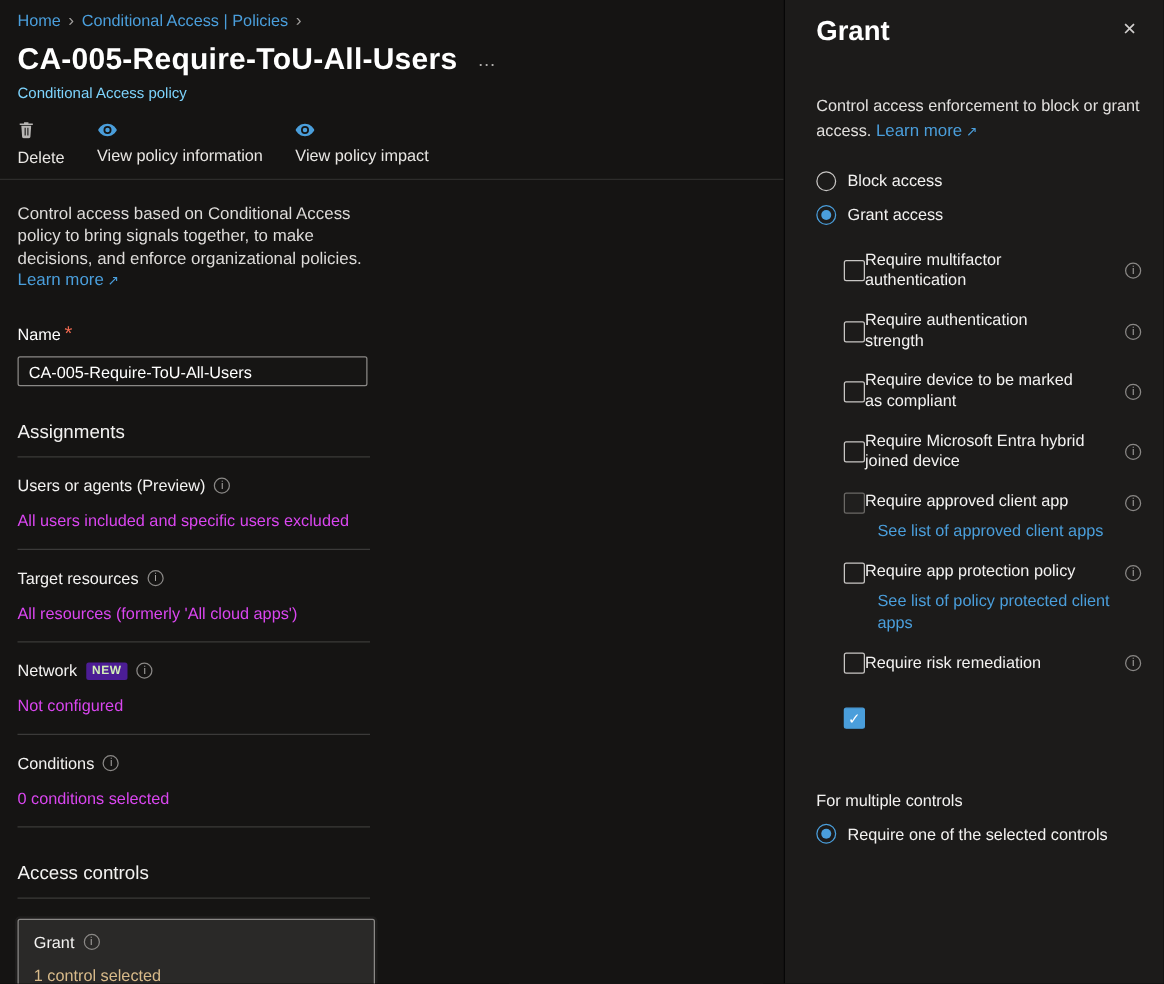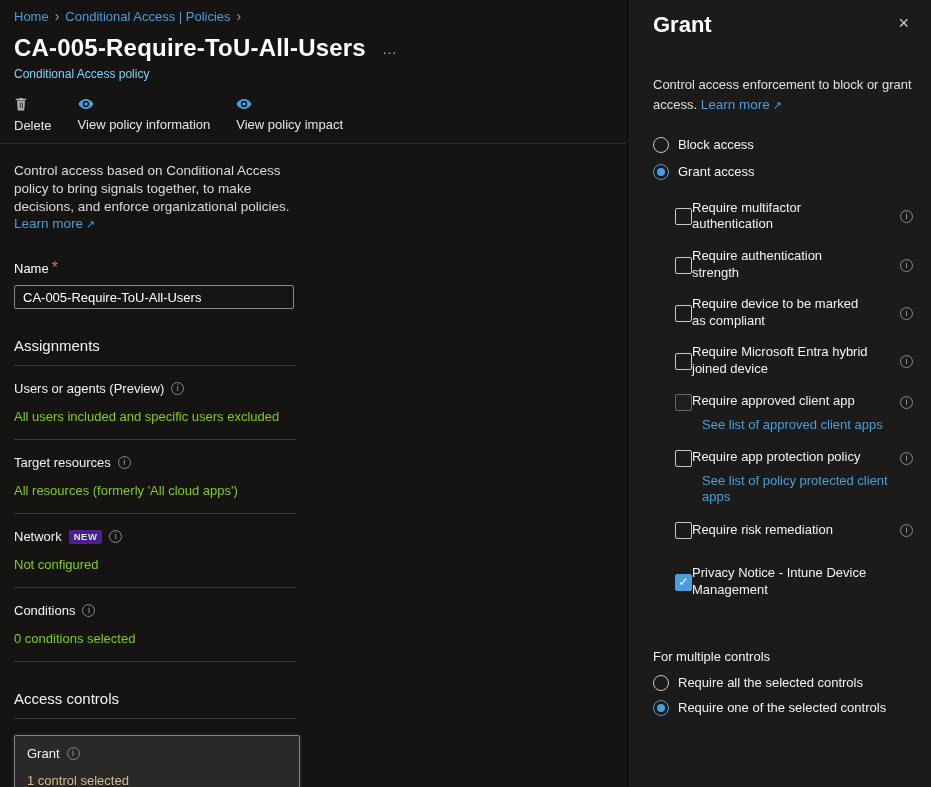--- a/index.html
+++ b/index.html
@@ -28,21 +28,21 @@
   .ext { font-size:11px; color:#4a9edb; margin-left:3px; }
 
   .name-block { margin:26px 14px 0; }
   .field-label { font-size:13px; color:#ffffff; }
   .req { color:#ef6950; margin-left:3px; }
   .name-input { display:block; margin-top:8px; width:280px; height:24px; background:#161514; border:1px solid #8a8886; border-radius:2px; color:#ffffff; font-size:13px; padding:2px 8px; font-family:"Liberation Sans", sans-serif; }
 
   .sections { margin:0 14px; width:282px; }
   .sec-heading { margin-top:28px; font-size:15px; color:#f3f2f1; padding-bottom:11px; border-bottom:1px solid #3b3a39; }
   .label-row { margin-top:15px; display:flex; align-items:center; gap:7px; font-size:13px; color:#f3f2f1; }
-  .sec-link { display:block; margin-top:13px; font-size:13px; color:#84cc16; text-decoration:none; cursor:pointer; }
+  .sec-link { display:block; margin-top:13px; font-size:13px; color:#d946ef; text-decoration:none; cursor:pointer; }
   .rule { border-bottom:1px solid #3b3a39; margin-top:15px; }
 
   .badge-new { display:inline-block; padding:1px 5px 2px; border-radius:2px; background:#4c1d95; color:#d3f0b8; font-size:9.5px; font-weight:700; letter-spacing:.5px; }
 
   .grant-box { margin-top:16px; width:286px; border:1px solid #8a8886; border-radius:2px; background:#2a2928; padding:8px 12px 14px; box-shadow:0 0 0 2px rgba(255,255,255,0.04); cursor:pointer; }
   .grant-box .label-row { margin-top:2px; }
   .tan-link { display:block; margin-top:12px; font-size:13px; color:#d8ba8a; text-decoration:none; cursor:pointer; }
 
   .info { width:13px; height:13px; border-radius:50%; border:1px solid #8a8886; color:#a8a6a4; font-size:9px; line-height:11px; text-align:center; display:inline-block; flex:none; font-style:normal; }
 
@@ -259,32 +259,27 @@
           <span class="cb-label">Require risk remediation</span>
           <span class="info cb-info">i</span>
         </div>
       </div>
 
       <div class="cb-item spaced">
         <div class="cb-row">
           <span class="cb checked">
               <span>✓</span>
             </span>
-          <span class="cb-label">Privacy Notice - Intune Device Management</span>
         </div>
       </div>
 
     </div>
 
     <div class="multi">
       <div class="multi-label">For multiple controls</div>
       <div class="radio-row">
-        <span class="radio"></span>
-        <span>Require all the selected controls</span>
-      </div>
-      <div class="radio-row">
         <span class="radio checked"></span>
         <span>Require one of the selected controls</span>
       </div>
     </div>
 
   </div>
 </div>
 
 </body></html>

